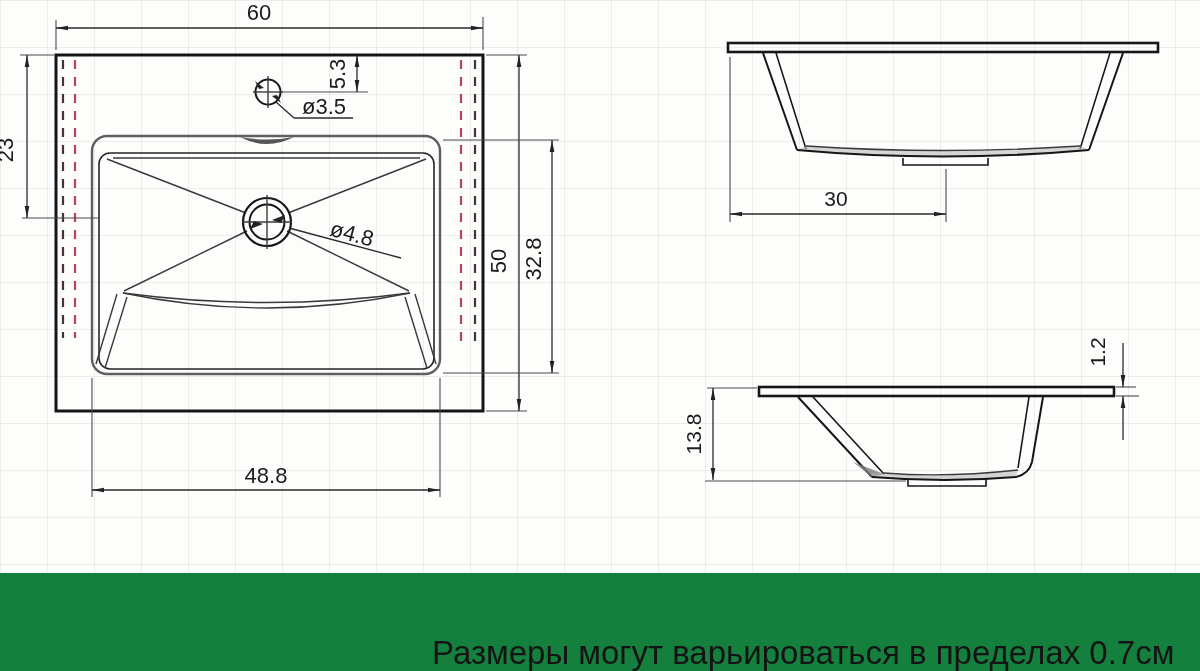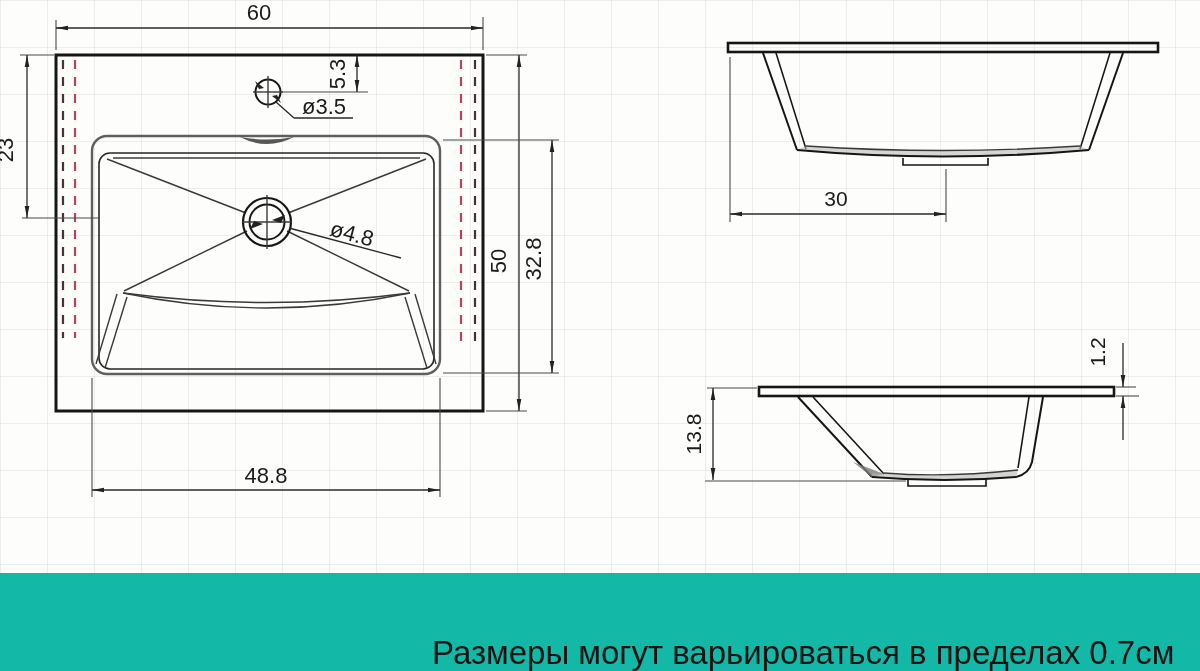--- a/index.html
+++ b/index.html
@@ -1,17 +1,17 @@
 <!DOCTYPE html>
 <html><head>
 <meta charset="utf-8">
 <style>
   html,body{margin:0;padding:0;background:#ffffff;}
   .canvas{
-    position:relative;width:1200px;height:671px;background:#14b8a6;overflow:hidden;
+    position:relative;width:1200px;height:671px;background:#15803d;overflow:hidden;
     font-family:"Liberation Sans", sans-serif;
   }
   svg{display:block}
   .dim-text{font-family:"Liberation Sans", sans-serif;font-size:22px;fill:#1b1b1b;}
   .dim-text-sm{font-family:"Liberation Sans", sans-serif;font-size:21px;fill:#1b1b1b;}
   .note-text{font-family:"Liberation Sans", sans-serif;font-size:33px;fill:#141414;}
   .outline{stroke:#161616;fill:none;}
   .dimline{stroke:#2a2a2a;stroke-width:1.3;fill:none;}
   .extline{stroke:#4a4a4a;stroke-width:1.1;fill:none;}
   .thin{stroke:#3a3a3a;stroke-width:1.4;fill:none;}

